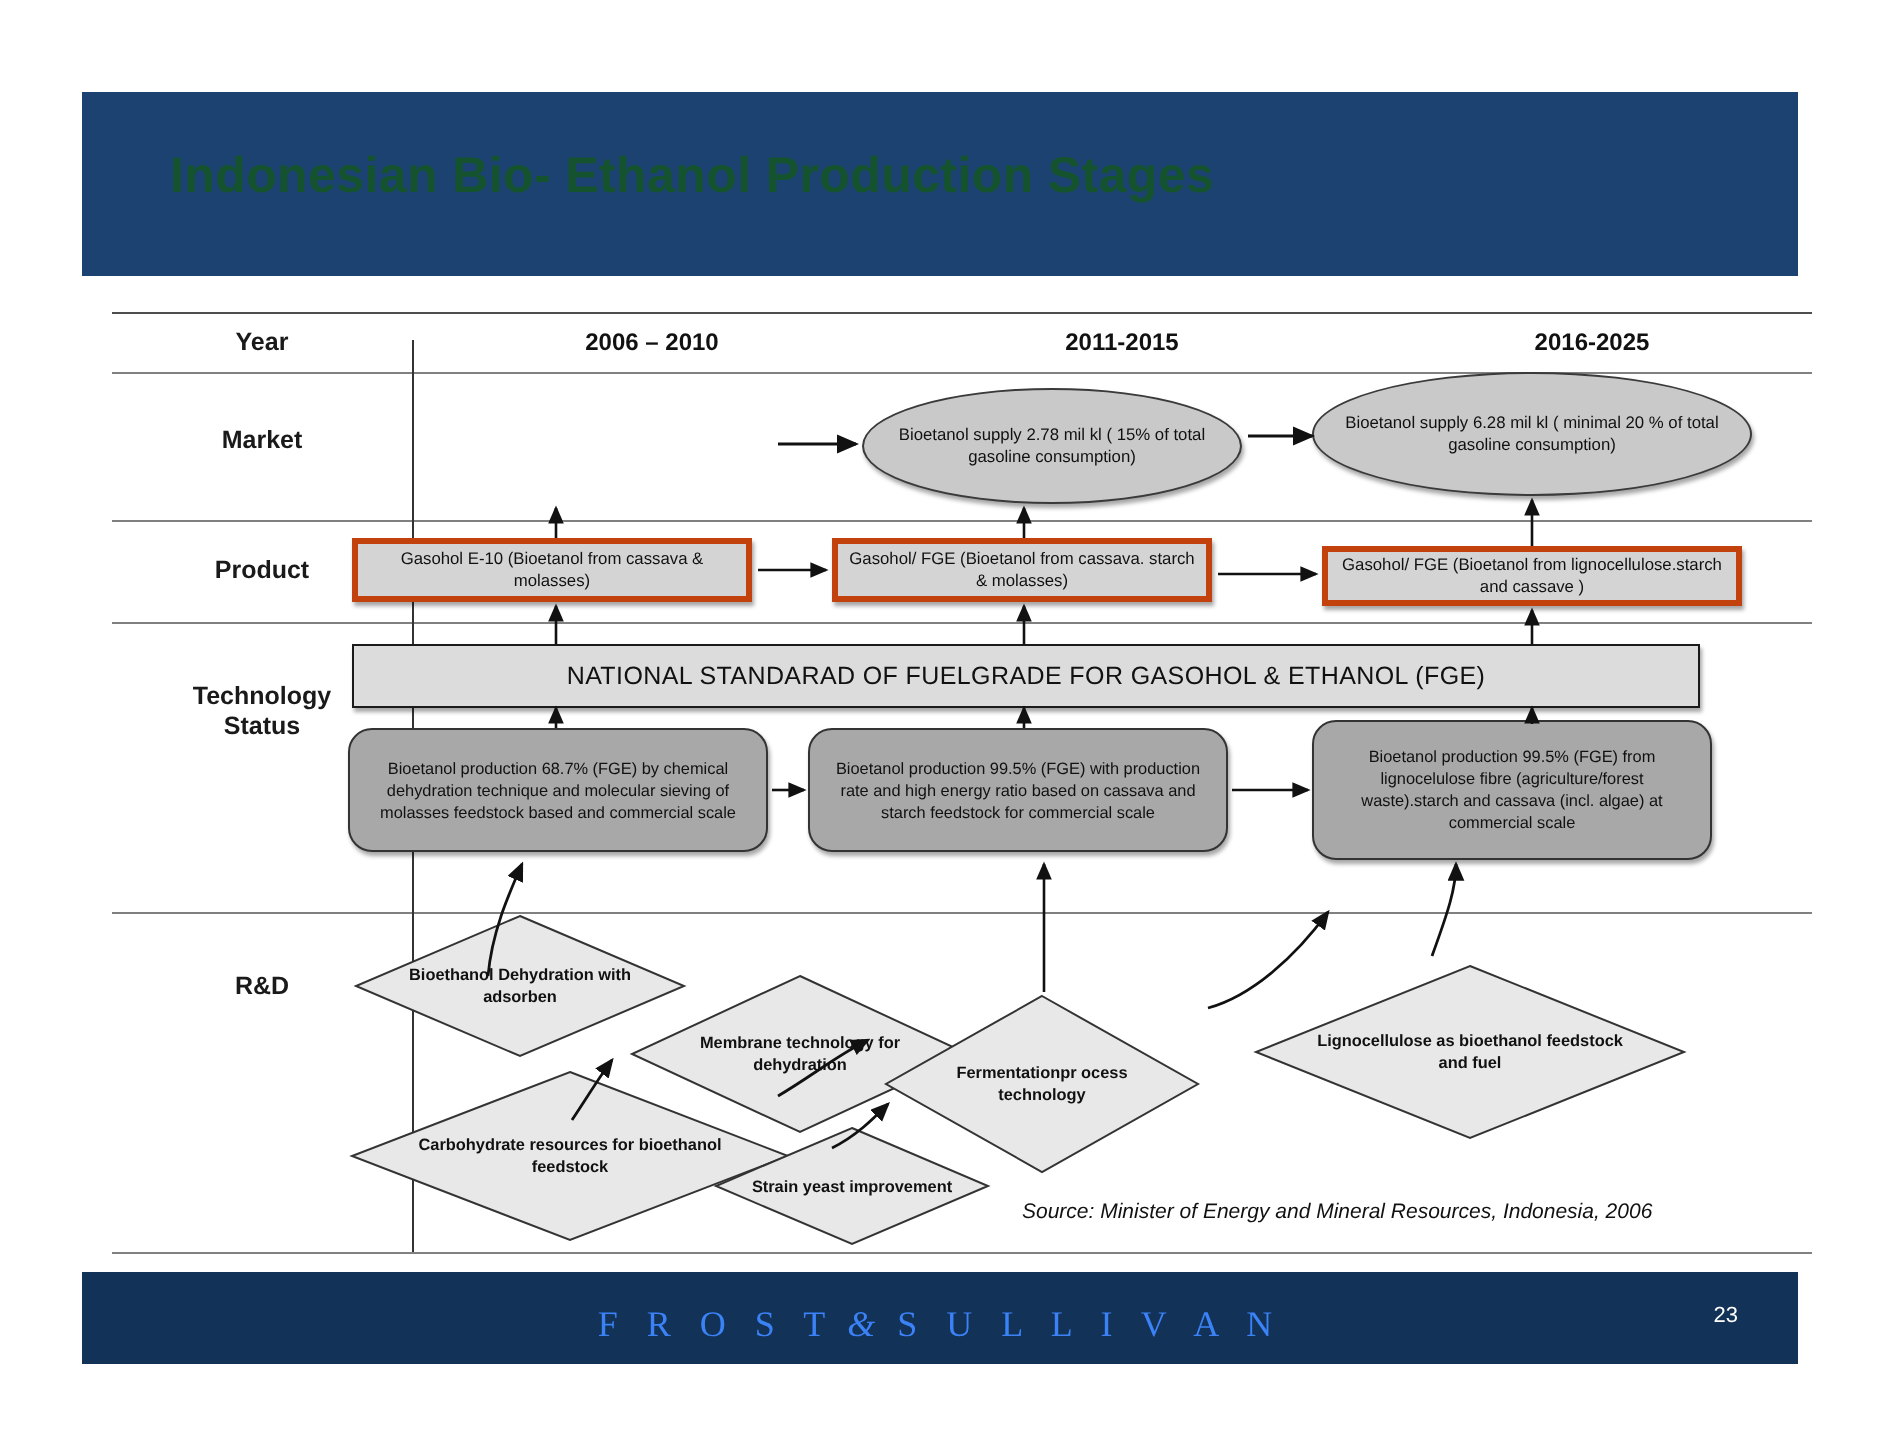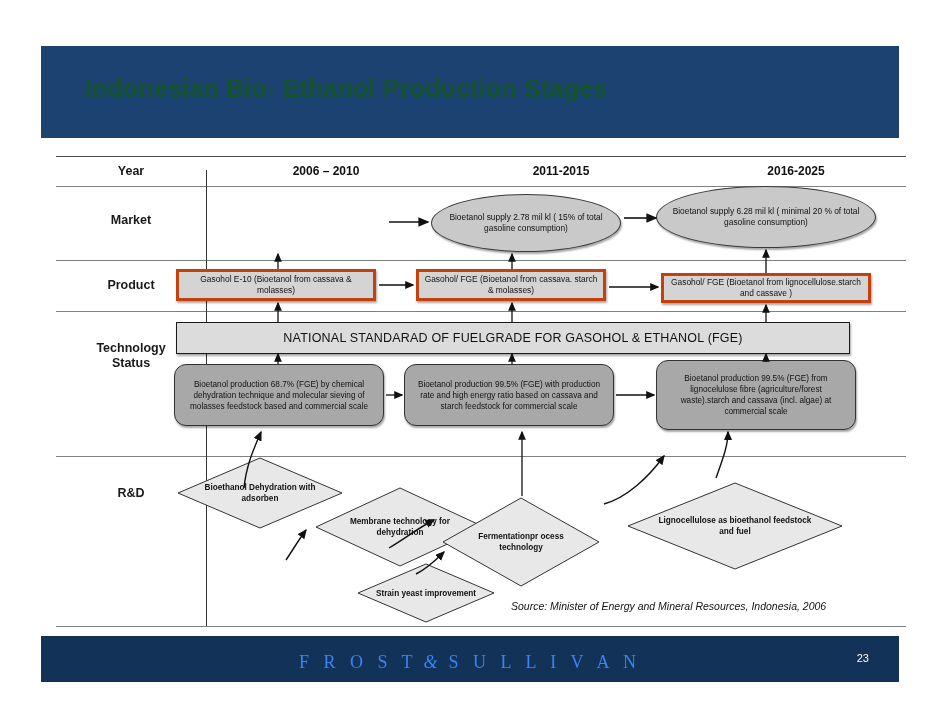--- a/index.html
+++ b/index.html
@@ -140,20 +140,26 @@
     <div class="diamond-label">Bioethanol Dehydration with adsorben</div>
   </div>
 
   <div class="diamond-wrap" style="left:258px;top:330px;width:172px;height:82px;">
     <svg width="172" height="82" viewBox="0 0 172 82">
         <polygon points="86,2 170,41 86,80 2,41" fill="#e8e8e8" stroke="#333" stroke-width="1"></polygon>
       </svg>
     <div class="diamond-label">Membrane technology for dehydration</div>
   </div>
 
+  <div class="diamond-wrap" style="left:118px;top:378px;width:222px;height:88px;">
+    <svg width="222" height="88" viewBox="0 0 222 88">
+        <polygon points="111,2 220,44 111,86 2,44" fill="#e8e8e8" stroke="#333" stroke-width="1"></polygon>
+      </svg>
+    <div class="diamond-label">Carbohydrate resources for bioethanol feedstock</div>
+  </div>
 
   <div class="diamond-wrap" style="left:385px;top:340px;width:160px;height:92px;">
     <svg width="160" height="92" viewBox="0 0 160 92">
         <polygon points="80,2 158,46 80,90 2,46" fill="#e8e8e8" stroke="#333" stroke-width="1"></polygon>
       </svg>
     <div class="diamond-label" style="padding:0 26px;">Fermentationpr ocess technology</div>
   </div>
 
   <div class="diamond-wrap" style="left:300px;top:406px;width:140px;height:62px;">
     <svg width="140" height="62" viewBox="0 0 140 62">

